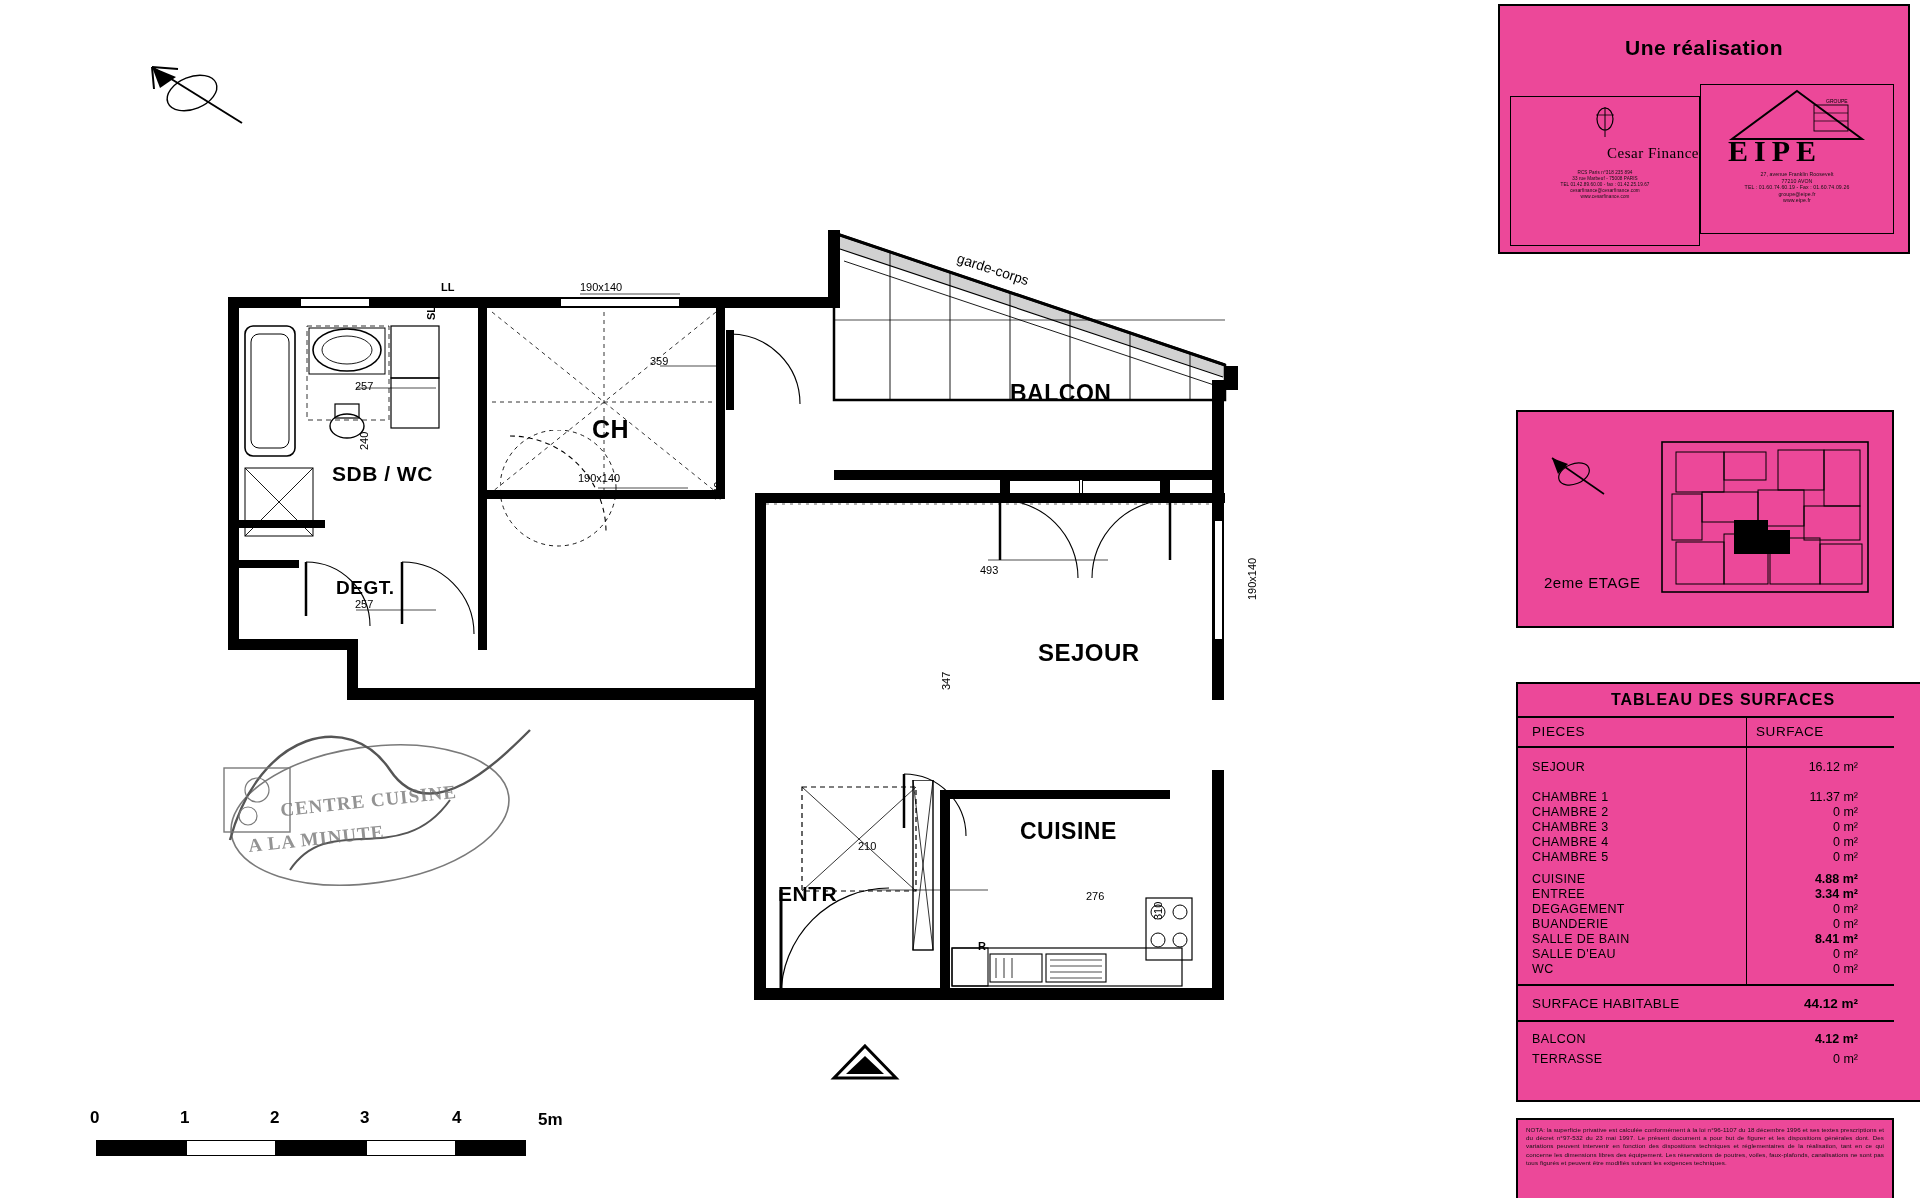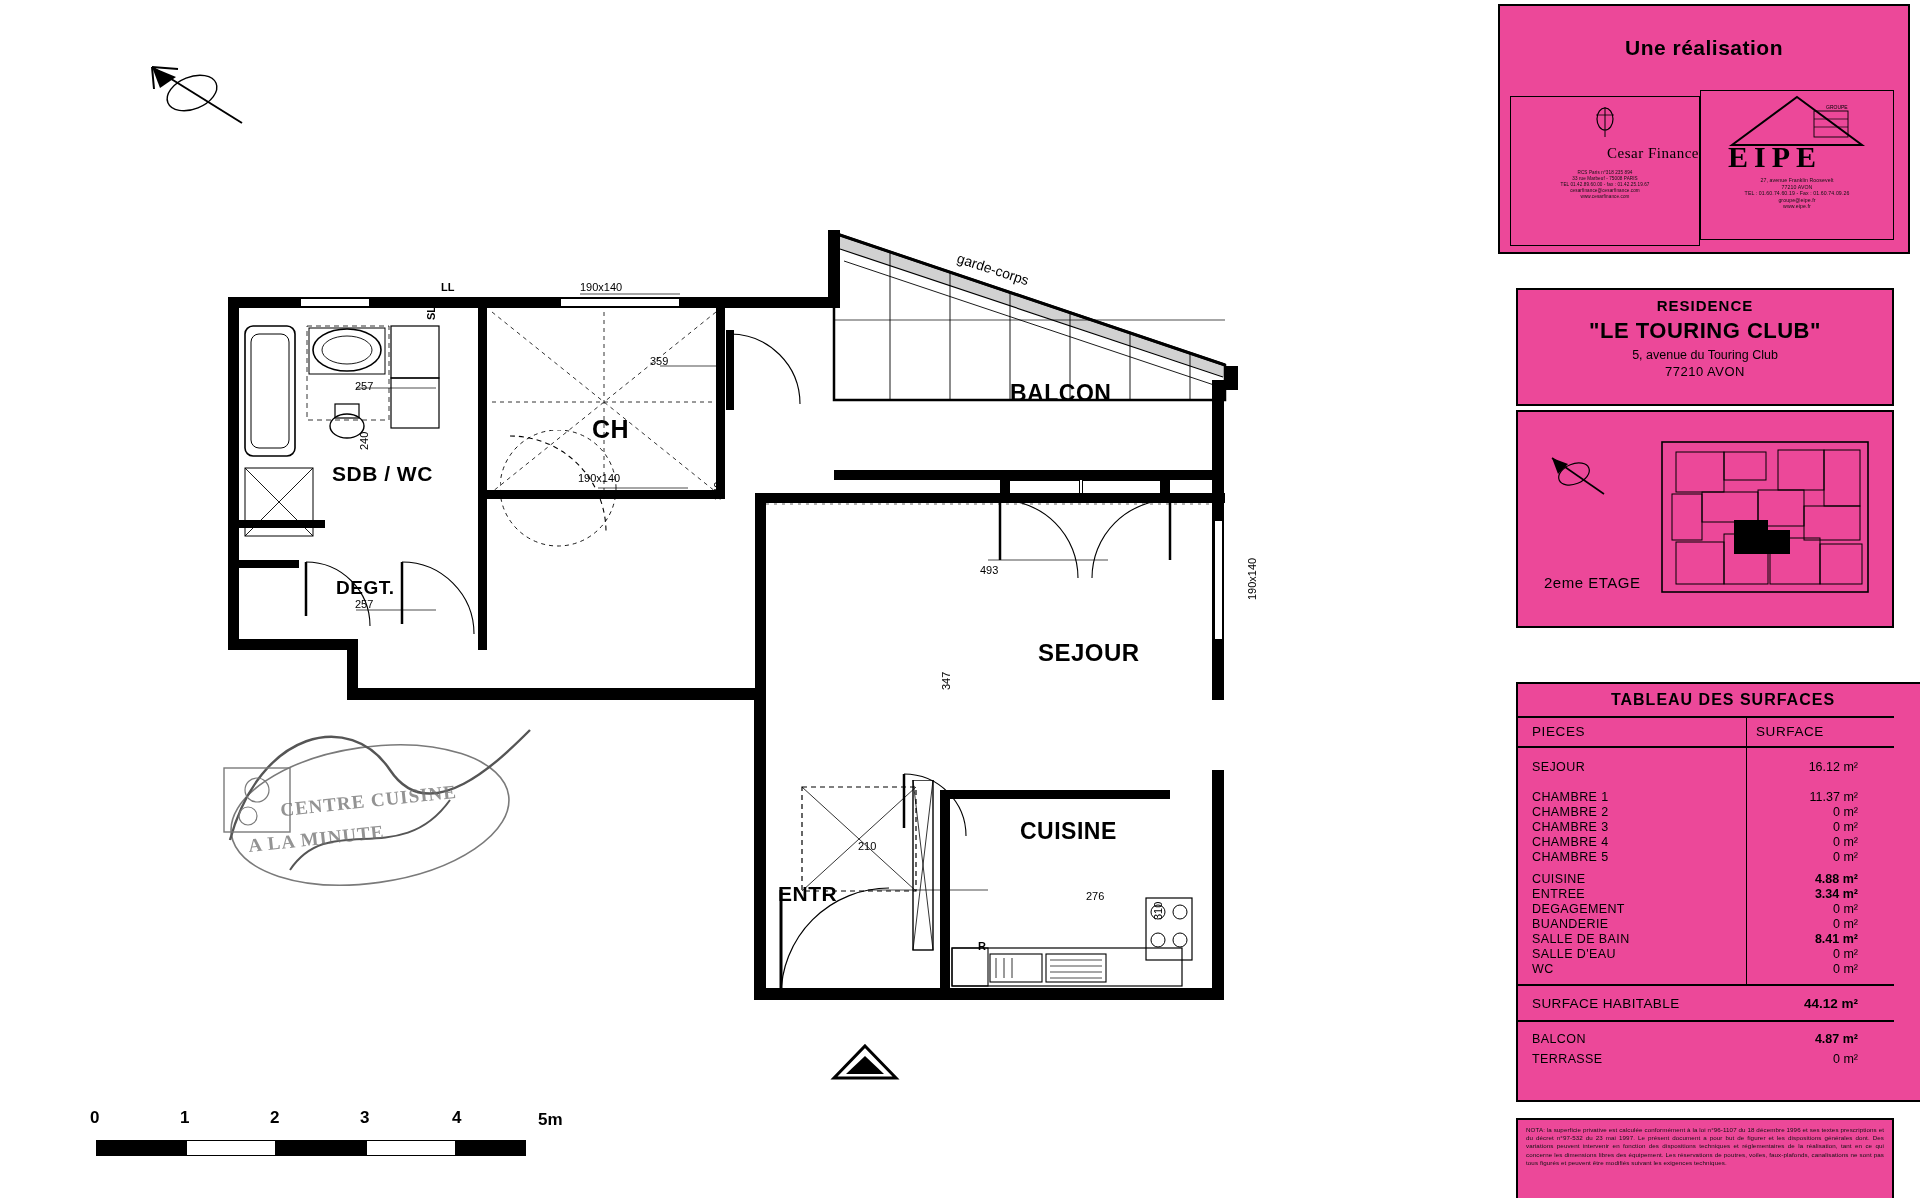--- a/index.html
+++ b/index.html
@@ -382,42 +382,36 @@
         <line x1="6" y1="10" x2="24" y2="10" stroke="#000" stroke-width="0.8"></line>
       </svg>
       <div class="logo-name" style="margin-top:2px;">Cesar Finance</div>
       <div class="tiny" style="margin-top:8px;">RCS Paris n°318 235 894</div>
       <div class="tiny">33 rue Marbeuf - 75008 PARIS</div>
       <div class="tiny">TEL 01.42.89.60.00 - fax : 01.42.25.19.67</div>
       <div class="tiny">cesarfinance@cesarfinance.com</div>
       <div class="tiny">www.cesarfinance.com</div>
     </div>
 
-    <div class="logo-cell" style="left:206px;top:90px;width:194px;height:150px;border:1px solid #000;">
+    <div class="logo-cell" style="left:206px;top:84px;width:194px;height:150px;border:1px solid #000;">
       <svg style="width:150px;height:78px;margin-top:2px;">
         <polygon points="75,4 140,52 10,52" fill="none" stroke="#000" stroke-width="2"></polygon>
         <rect x="92" y="18" width="34" height="26" fill="none" stroke="#000" stroke-width="0.9"></rect>
         <line x1="92" y1="26" x2="126" y2="26" stroke="#000" stroke-width="0.7"></line>
         <line x1="92" y1="34" x2="126" y2="34" stroke="#000" stroke-width="0.7"></line>
         <text x="104" y="16" font-size="5" font-family="Liberation Sans">GROUPE</text>
         <text x="6" y="74" font-size="30" font-weight="bold" font-family="Liberation Serif" letter-spacing="6">EIPE</text>
       </svg>
       <div class="tiny2" style="margin-top:2px;">27, avenue Franklin Roosevelt</div>
       <div class="tiny2">77210 AVON</div>
       <div class="tiny2">TEL : 01.60.74.60.19 - Fax : 01.60.74.09.26</div>
       <div class="tiny2">groupe@eipe.fr</div>
       <div class="tiny2">www.eipe.fr</div>
     </div>
 
-    <div class="panel-box res-box" style="left:22px;top:288px;width:378px;height:118px;">
-      <div class="res-line1">RESIDENCE</div>
-      <div class="res-line2">"LE TOURING CLUB"</div>
-      <div class="res-line3">5, avenue du Touring Club</div>
-      <div class="res-line4">77210   AVON</div>
-    </div>
 
     <div class="panel-box" style="left:22px;top:410px;width:378px;height:218px;">
       <svg style="position:absolute;left:26px;top:38px;width:70px;height:60px;">
         <ellipse cx="30" cy="24" rx="16" ry="10" fill="none" stroke="#000" stroke-width="1.2" transform="rotate(-22 30 24)"></ellipse>
         <line x1="8" y1="8" x2="60" y2="44" stroke="#000" stroke-width="1.6"></line>
         <polygon points="8,8 24,14 14,24" fill="#000"></polygon>
       </svg>
       <svg style="position:absolute;left:140px;top:22px;width:220px;height:172px;">
         <rect x="4" y="8" width="206" height="150" fill="none" stroke="#000" stroke-width="1.6"></rect>
         <rect x="18" y="18" width="48" height="40" fill="none" stroke="#000" stroke-width="1"></rect>
@@ -487,21 +481,21 @@
       <div class="surf-val" style="left:250px;top:278px;">0 m²</div>
 
       <div style="position:absolute;left:0;top:300px;width:376px;height:2px;background:#000;"></div>
 
       <div class="surf-row" style="left:14px;top:312px;font-size:13.5px;">SURFACE  HABITABLE</div>
       <div class="surf-val bold" style="left:250px;top:312px;font-size:13.5px;">44.12 m²</div>
 
       <div style="position:absolute;left:0;top:336px;width:376px;height:2px;background:#000;"></div>
 
       <div class="surf-row" style="left:14px;top:348px;">BALCON</div>
-      <div class="surf-val bold" style="left:250px;top:348px;">4.87 m²</div>
+      <div class="surf-val bold" style="left:250px;top:348px;">4.12 m²</div>
 
       <div class="surf-row" style="left:14px;top:368px;">TERRASSE</div>
       <div class="surf-val" style="left:250px;top:368px;">0 m²</div>
 
       <div style="position:absolute;left:228px;top:32px;width:1px;height:268px;background:#000;"></div>
     </div>
 
     <div class="panel-box" style="left:22px;top:1118px;width:378px;height:80px;border-bottom:none;">
       <div class="tiny2" style="padding:6px 8px;font-size:6.2px;line-height:8.2px;text-align:justify;">NOTA: la superficie privative est calculée conformément à la loi n°96-1107 du 18 décembre 1996 et ses textes prescriptions et du décret n°97-532 du 23 mai 1997. Le présent document a pour but de figurer et les dispositions générales dont. Des variations peuvent intervenir en fonction des dispositions techniques et réglementaires de la réalisation, tant en ce qui concerne les dimensions libres des équipement. Les réservations de poutres, voiles, faux-plafonds, canalisations ne sont pas tous figurés et peuvent être modifiés suivant les exigences techniques.</div>
     </div>

